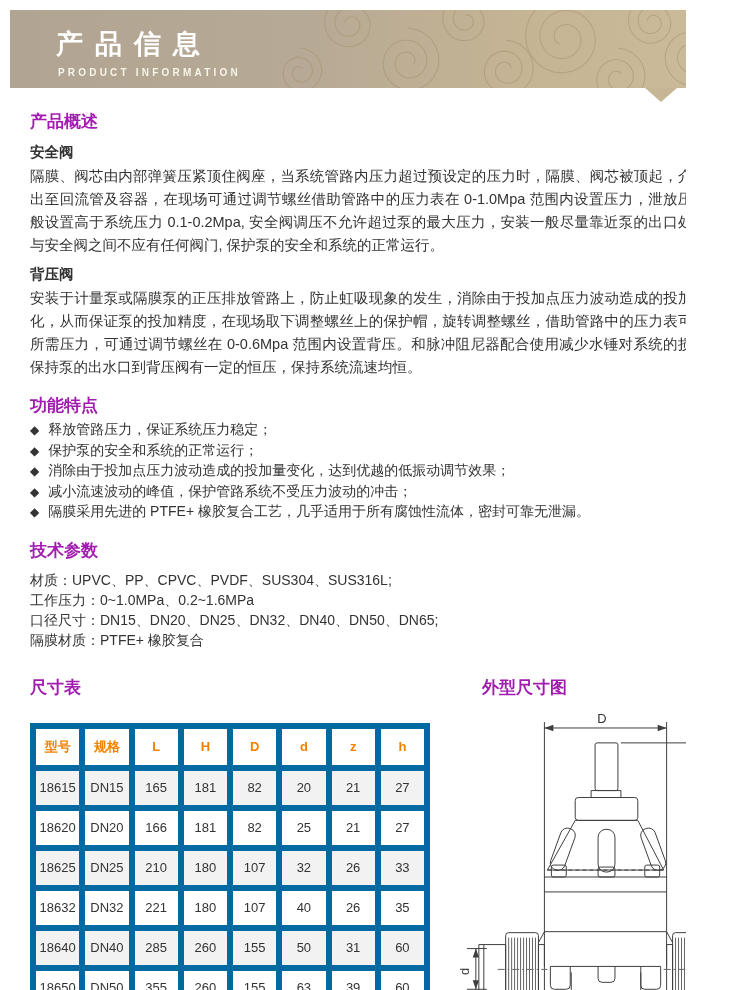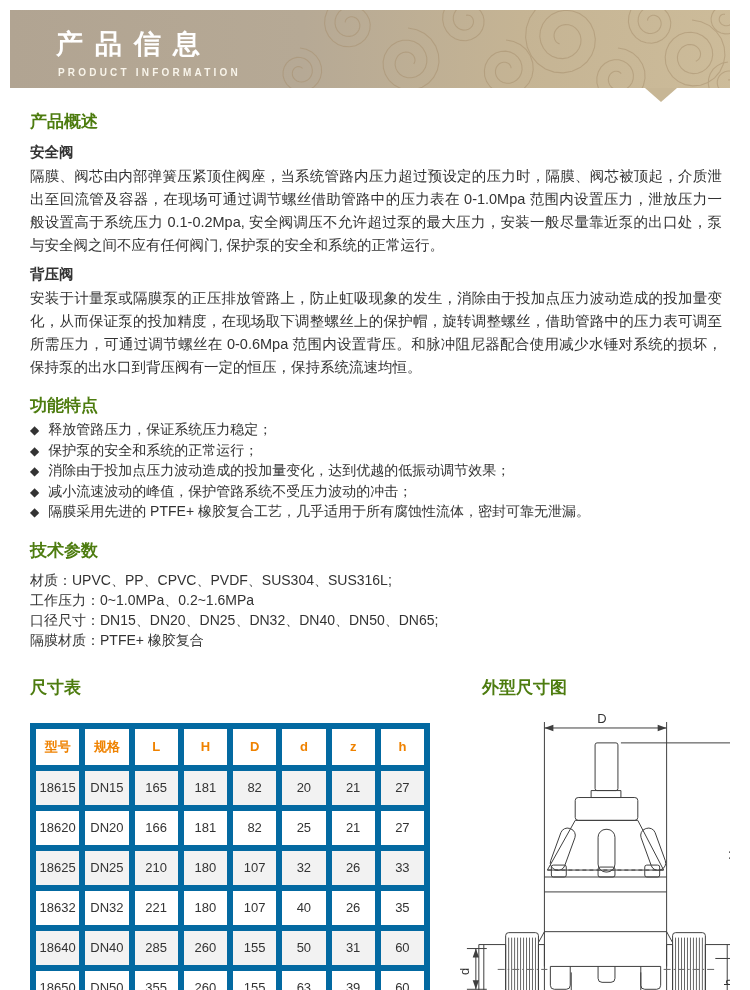--- a/index.html
+++ b/index.html
@@ -1,30 +1,30 @@
 <!DOCTYPE html>
 <html><head>
 <meta charset="utf-8">
 <style>
   html,body{margin:0;padding:0;background:#fff;}
   body{width:750px;font-family:"Liberation Sans","DejaVu Sans",sans-serif;color:#333;}
-  .page{position:relative;width:686px;height:990px;background:#fff;overflow:hidden;padding-left:44px;}
+  .page{position:relative;width:686px;height:990px;background:#fff;overflow:hidden;}
 
   
   .banner{position:absolute;left:10px;top:10px;width:730px;height:78px;overflow:hidden;
           background:linear-gradient(90deg,#b1a492 0%,#b6a995 40%,#c5b494 70%,#cdbc9a 100%);}
   .banner svg.clouds{position:absolute;right:0;top:0;height:78px;width:460px;}
   .banner .ttl{position:absolute;left:46px;top:16px;color:#ffffff;font-size:27px;font-weight:bold;letter-spacing:12px;white-space:nowrap;}
   .banner .sub{position:absolute;left:48px;top:57px;color:#f8f4ea;font-size:10px;font-weight:bold;letter-spacing:3.2px;white-space:nowrap;}
   .notch{position:absolute;left:645px;top:88px;width:0;height:0;
          border-left:16px solid transparent;border-right:16px solid transparent;border-top:14px solid #c7b695;}
 
   
   .content{position:absolute;left:30px;top:96px;width:692px;}
-  h2.sec{margin:16px 0 0;font-size:17px;font-weight:bold;color:#4d7c0f;}
+  h2.sec{margin:16px 0 0;font-size:17px;font-weight:bold;color:#a21caf;}
   .blk-title{margin:10px 0 0;font-size:14.5px;font-weight:bold;color:#333;}
   p.body{margin:3px 0 0;font-size:14.5px;line-height:23px;text-align:justify;color:#333;}
   ul.feat{list-style:none;margin:3px 0 0;padding:0;}
   ul.feat li{font-size:14px;line-height:19.5px;color:#333;}
   ul.feat .blt{color:#333;font-size:12px;margin-right:9px;}
   .tech{margin-top:8px;}
   .tech div{font-size:14px;line-height:20px;color:#333;}
 
   
   .bottom{display:flex;margin-top:12px;}

